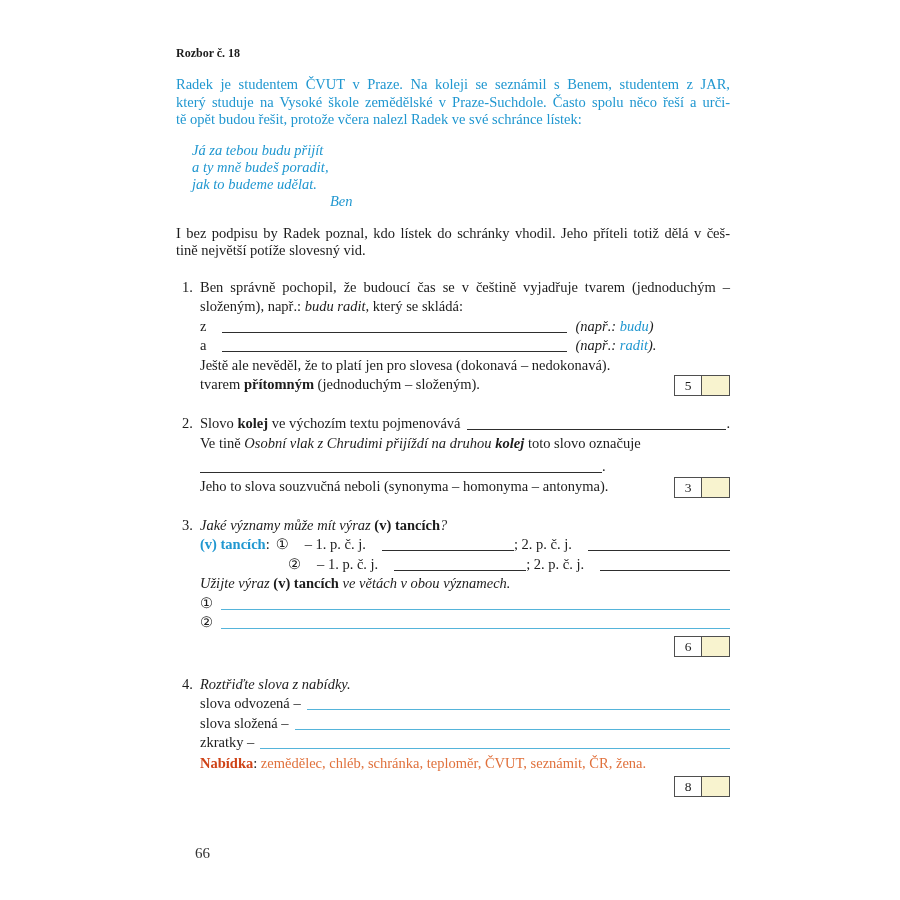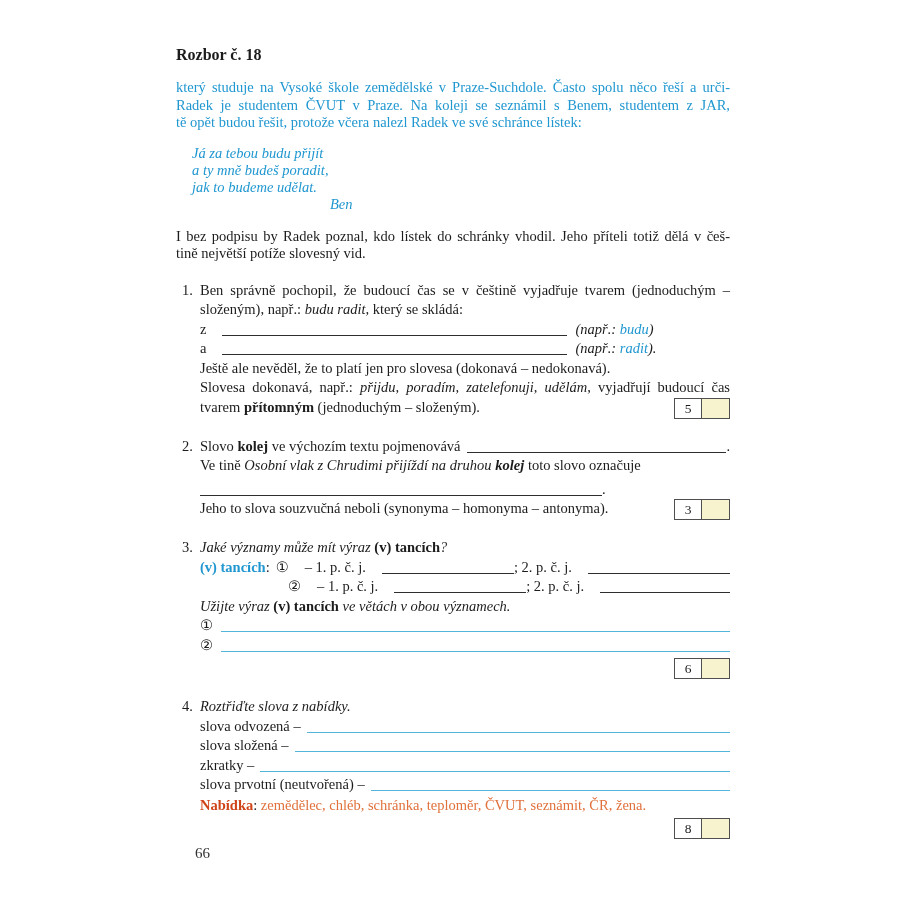--- a/index.html
+++ b/index.html
@@ -1,19 +1,19 @@
 <!DOCTYPE html>
 <html><head>
 <meta charset="utf-8">
 <style>
   html,body{margin:0;padding:0;background:#ffffff;}
   .page{position:relative;width:900px;height:900px;background:#ffffff;overflow:hidden;
         font-family:"Liberation Serif", serif;color:#1c1c1c;font-size:14.5px;}
   .content{position:absolute;left:176px;top:46px;width:554px;}
-  .title{font-weight:bold;font-size:16px;margin:0 0 2px 0;}
+  .title{font-weight:bold;font-size:12px;margin:0 0 2px 0;}
   .intro{color:#2097d0;line-height:17.5px;margin-top:15px;}
   .jline{text-align:justify;text-align-last:justify;}
   .poem{color:#2097d0;font-style:italic;line-height:17px;margin:13px 0 0 16px;}
   .poem-sig{margin-left:138px;}
   .lead{line-height:17.5px;margin-top:15px;}
   .ex{position:relative;padding-left:24px;margin-top:18px;line-height:19.5px;}
   .ex-num{position:absolute;left:6px;top:0;}
   .it{font-style:italic;}
   .b{font-weight:bold;}
   .bi{font-weight:bold;font-style:italic;}
@@ -41,22 +41,22 @@
 </style>
 </head>
 <body>
 
 <div class="page">
   <div class="content">
 
     <div class="title">Rozbor č. 18</div>
 
     <div class="intro">
+      <div class="jline">Radek je studentem ČVUT v Praze. Na koleji se seznámil s Benem, studentem z JAR,</div>
       <div class="jline">který studuje na Vysoké škole zemědělské v Praze-Suchdole. Často spolu něco řeší a urči-</div>
-      <div class="jline">Radek je studentem ČVUT v Praze. Na koleji se seznámil s Benem, studentem z JAR,</div>
       <div>tě opět budou řešit, protože včera nalezl Radek ve své schránce lístek:</div>
     </div>
 
     <div class="poem">
       <div>Já za tebou budu přijít</div>
       <div>a ty mně budeš poradit,</div>
       <div>jak to budeme udělat.</div>
       <div class="poem-sig">Ben</div>
     </div>
 
@@ -73,21 +73,20 @@
         <span>z</span>
         <span class="bl w345 ml4"></span>
         <span class="it ml8"><span>(např.: </span><span class="blue">budu</span><span>)</span></span>
       </div>
       <div class="row">
         <span>a</span>
         <span class="bl w345 ml4"></span>
         <span class="it ml8"><span>(např.: </span><span class="blue">radit</span><span>).</span></span>
       </div>
       <div>Ještě ale nevěděl, že to platí jen pro slovesa (dokonavá – nedokonavá).</div>
-      <div class="jline"><span>Slovesa dokonavá, např.: </span><span class="it">přijdu, poradím, zatelefonuji, udělám</span><span>, vyjadřují budoucí čas</span></div>
       <div class="row">
         <span><span>tvarem </span><span class="b">přítomným</span><span> (jednoduchým – složeným).</span></span>
         <span class="score">
             <span class="score-num">5</span>
             <span class="score-empty"></span>
           </span>
       </div>
     </div>
 
     <div class="ex">
@@ -155,24 +154,20 @@
         <span class="bl bl-cyan grow ml6"></span>
       </div>
       <div class="row">
         <span>slova složená –</span>
         <span class="bl bl-cyan grow ml6"></span>
       </div>
       <div class="row">
         <span>zkratky –</span>
         <span class="bl bl-cyan grow ml6"></span>
       </div>
-      <div class="row">
-        <span>slova prvotní (neutvořená) –</span>
-        <span class="bl bl-cyan grow ml6"></span>
-      </div>
       <div class="offer">
         <span class="offer-label">Nabídka</span><span>: </span><span class="offer-words">zemědělec, chléb, schránka, teploměr, ČVUT, seznámit, ČR, žena.</span>
       </div>
       <div class="score-row">
         <span class="score">
             <span class="score-num">8</span>
             <span class="score-empty"></span>
           </span>
       </div>
     </div>

